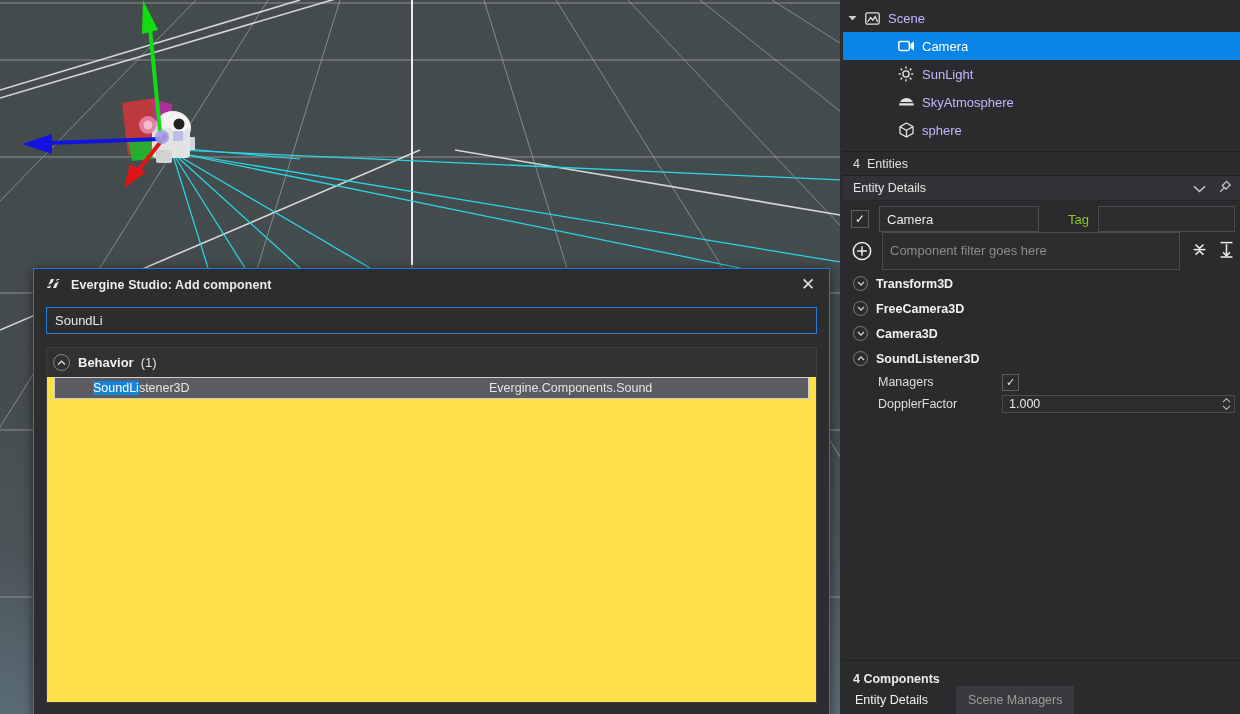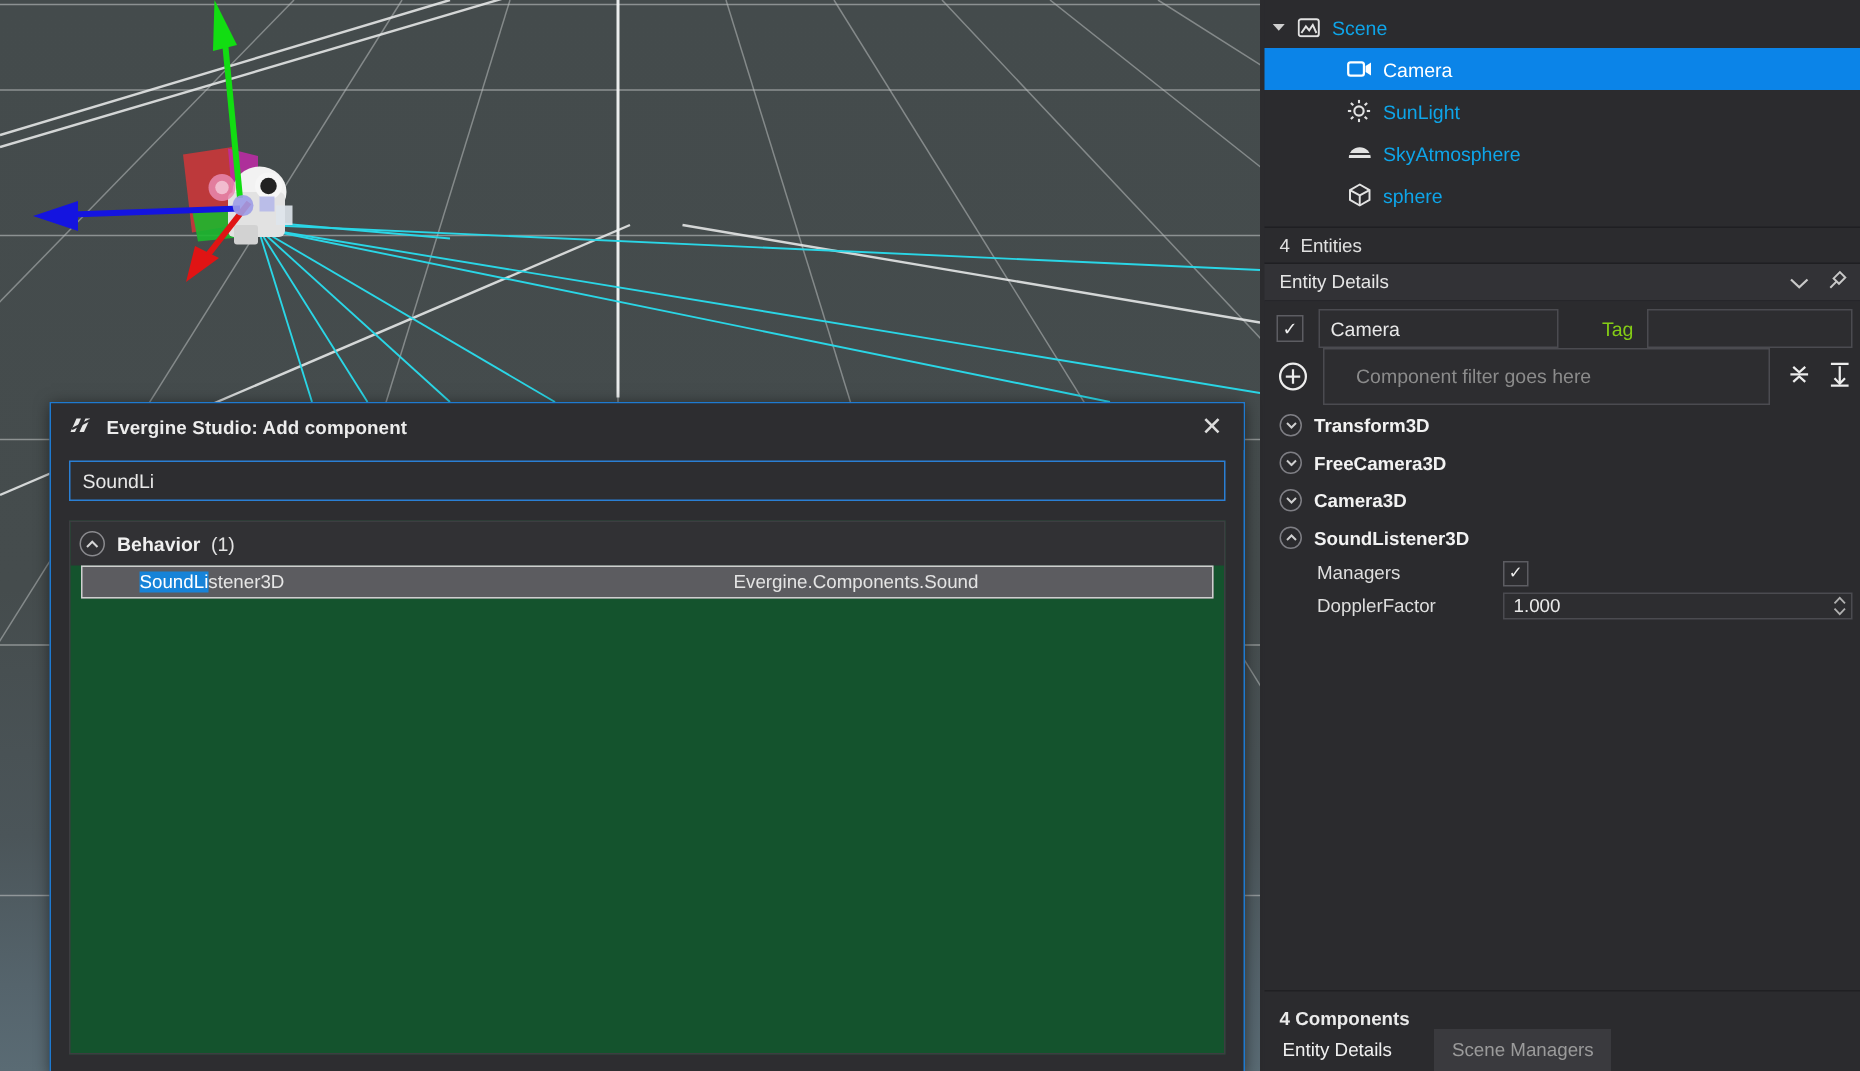--- a/index.html
+++ b/index.html
@@ -45,21 +45,21 @@
   #dlg-search {
     width: 100%; height: 27px; background: #2d2d30;
     border: 1px solid #2a7fd4; color: #e8e8e8;
     font-family: "Liberation Sans", sans-serif; font-size: 13px;
     padding: 0 8px; outline: none;
   }
   #dlg-search::placeholder { color: #8b8b8b; }
 
   #dlg-results {
     margin: 13px 12px 12px 12px; flex: 1 1 auto;
-    border: 1px solid #3d3d41; background: #14532d; overflow: hidden;
+    border: 1px solid #3d3d41; background: #fde047; overflow: hidden;
   }
   .grp-header {
     height: 29px; display: flex; align-items: center; padding: 0 0 0 6px;
     background: #313134;
   }
   .grp-caret {
     width: 17px; height: 17px; border-radius: 50%; border: 1px solid #8a8a8e;
     display: flex; align-items: center; justify-content: center; margin-right: 8px;
     flex: none; cursor: pointer;
   }
@@ -81,21 +81,21 @@
     background: #2b2b2e; display: flex; flex-direction: column;
   }
   #tree {
     flex: none; height: 152px; background: #2b2b2e; padding-top: 4px;
     border-bottom: 1px solid #1f1f22;
   }
   .tree-row { height: 28px; display: flex; align-items: center; cursor: pointer; }
   .tree-row.sel { background: #0b84e8; }
   .tree-caret { width: 18px; display: flex; justify-content: center; align-items: center; flex: none; }
   .tree-ico { width: 22px; display: flex; justify-content: center; align-items: center; flex: none; }
-  .tree-label { font-size: 13px; color: #0ea5e9; margin-left: 5px; }
+  .tree-label { font-size: 13px; color: #c4b5fd; margin-left: 5px; }
   .tree-row.sel .tree-label { color: #ffffff; }
 
   #entities-bar {
     flex: none; height: 24px; display: flex; align-items: center;
     padding-left: 10px; background: #2b2b2e; border-bottom: 1px solid #1f1f22;
     font-size: 12.5px; color: #e0e0e0;
   }
   #entities-bar .num { margin-right: 7px; }
 
   #details-header {
@@ -123,21 +123,21 @@
     border: 1px solid #4b4b50; color: #e8e8e8; font-size: 13px;
     padding: 0 7px; font-family: "Liberation Sans", sans-serif; outline: none;
   }
   #run-icon { margin-left: 9px; cursor: pointer; flex: none; }
 
   #filter-row { flex: none; height: 32px; display: flex; align-items: center; padding: 3px 6px 0 9px; }
   #plus-btn { width: 20px; height: 20px; flex: none; cursor: pointer; }
   #comp-filter {
     margin-left: 10px; flex: 1 1 auto; height: 38px; background: #2d2d30;
     border: 1px solid #4b4b50; color: #fef9c3; font-size: 13px;
-    padding: 0 21px; font-family: "Liberation Sans", sans-serif; outline: none;
+    padding: 0 7px; font-family: "Liberation Sans", sans-serif; outline: none;
   }
   #comp-filter::placeholder { color: #8b8b8b; }
   .filt-icon { margin-left: 12px; cursor: pointer; flex: none; }
 
   #comp-list { flex: 1 1 auto; overflow: hidden; padding-top: 6px; }
   .comp-head { height: 25px; display: flex; align-items: center; padding-left: 10px; cursor: pointer; }
   .comp-caret {
     width: 15px; height: 15px; border-radius: 50%; border: 1px solid #7e7e84;
     display: flex; align-items: center; justify-content: center; flex: none; margin-right: 8px;
   }

